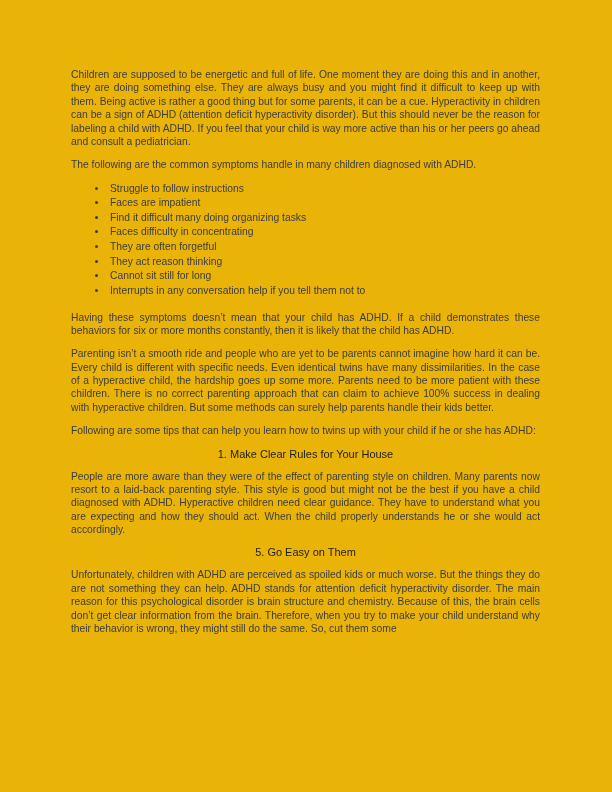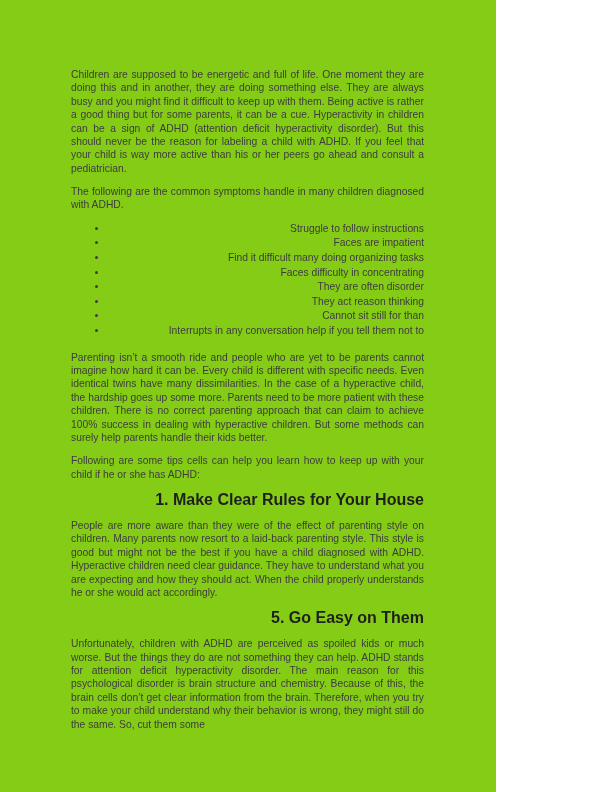--- a/index.html
+++ b/index.html
@@ -2,78 +2,79 @@
 <html><head>
 <meta charset="utf-8">
 <style>
   html, body {
     margin: 0;
     padding: 0;
     background: #ffffff;
   }
   .page {
     position: relative;
-    width: 496px;
+    width: 612px;
     height: 792px;
-    background: #84cc16;
+    background: #eab308;
     box-sizing: border-box;
     padding: 68px 72px 40px 71px;
     font-family: "Liberation Sans", sans-serif;
     color: #3d3d3d;
     overflow: hidden;
   }
   .para {
     margin: 0 0 10px 0;
     font-size: 10.3px;
     line-height: 1.3;
     text-align: justify;
   }
   .bullet-list {
     margin: 2px 0 12px 0;
     padding: 0 0 0 37px;
     list-style-type: disc;
   }
   .bullet-list li {
     font-size: 10.3px;
     line-height: 1.42;
-    text-align: right;
+    text-align: left;
     padding-left: 2px;
   }
   .heading {
     margin: 4px 0 10px 0;
-    font-size: 16px;
-    font-weight: bold;
+    font-size: 11px;
+    font-weight: normal;
     color: #1f1f1f;
-    text-align: right;
+    text-align: center;
   }
 </style>
 </head>
 <body>
 
 <div class="page">
 
   <p class="para">Children are supposed to be energetic and full of life. One moment they are doing this and in another, they are doing something else. They are always busy and you might find it difficult to keep up with them. Being active is rather a good thing but for some parents, it can be a cue. Hyperactivity in children can be a sign of ADHD (attention deficit hyperactivity disorder). But this should never be the reason for labeling a child with ADHD. If you feel that your child is way more active than his or her peers go ahead and consult a pediatrician.</p>
 
   <p class="para">The following are the common symptoms handle in many children diagnosed with ADHD.</p>
 
   <ul class="bullet-list">
     <li>Struggle to follow instructions</li>
     <li>Faces are impatient</li>
     <li>Find it difficult many doing organizing tasks</li>
     <li>Faces difficulty in concentrating</li>
-    <li>They are often disorder</li>
+    <li>They are often forgetful</li>
     <li>They act reason thinking</li>
-    <li>Cannot sit still for than</li>
+    <li>Cannot sit still for long</li>
     <li>Interrupts in any conversation help if you tell them not to</li>
   </ul>
 
+  <p class="para">Having these symptoms doesn’t mean that your child has ADHD. If a child demonstrates these behaviors for six or more months constantly, then it is likely that the child has ADHD.</p>
 
   <p class="para">Parenting isn’t a smooth ride and people who are yet to be parents cannot imagine how hard it can be. Every child is different with specific needs. Even identical twins have many dissimilarities. In the case of a hyperactive child, the hardship goes up some more. Parents need to be more patient with these children. There is no correct parenting approach that can claim to achieve 100% success in dealing with hyperactive children. But some methods can surely help parents handle their kids better.</p>
 
-  <p class="para">Following are some tips cells can help you learn how to keep up with your child if he or she has ADHD:</p>
+  <p class="para">Following are some tips that can help you learn how to twins up with your child if he or she has ADHD:</p>
 
   <h3 class="heading">1. Make Clear Rules for Your House</h3>
 
   <p class="para">People are more aware than they were of the effect of parenting style on children. Many parents now resort to a laid-back parenting style. This style is good but might not be the best if you have a child diagnosed with ADHD. Hyperactive children need clear guidance. They have to understand what you are expecting and how they should act. When the child properly understands he or she would act accordingly.</p>
 
   <h3 class="heading">5. Go Easy on Them</h3>
 
   <p class="para">Unfortunately, children with ADHD are perceived as spoiled kids or much worse. But the things they do are not something they can help. ADHD stands for attention deficit hyperactivity disorder. The main reason for this psychological disorder is brain structure and chemistry. Because of this, the brain cells don’t get clear information from the brain. Therefore, when you try to make your child understand why their behavior is wrong, they might still do the same. So, cut them some</p>
 
 </div>

